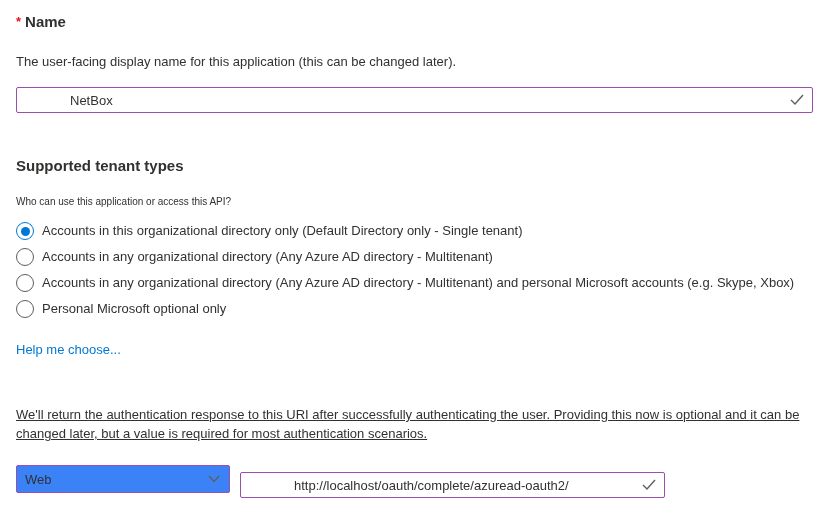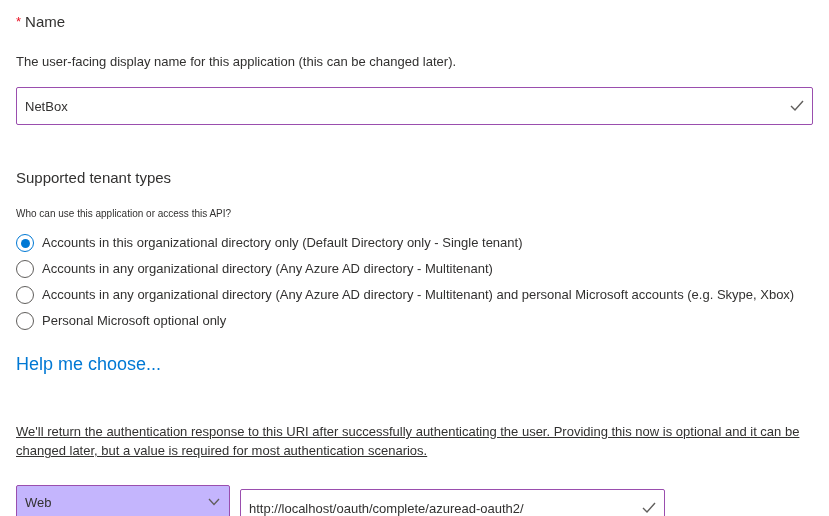--- a/index.html
+++ b/index.html
@@ -7,44 +7,45 @@
     width: 829px; height: 516px;
     background: #ffffff;
     font-family: "Liberation Sans", "DejaVu Sans", sans-serif;
     color: #323130;
     overflow: hidden;
   }
   .page { padding: 12px 16px 0 16px; width: 829px; }
 
   .section-title {
     font-size: 15px;
-    font-weight: 400;
+    font-weight: 700;
     color: #323130;
     line-height: 20px;
   }
   .required-marker { color: #e81123; margin-right: 4px; font-size: 13px; vertical-align: 1px; }
 
   .body-text {
     font-size: 13px;
     line-height: 19px;
     color: #323130;
   }
 
   
   .name-desc { margin-top: 20px; }
   .field-box {
     position: relative;
     margin-top: 16px;
-    height: 38px;
+    height: 26px;
     width: 797px;
     border: 1px solid #9a4eae;
     border-radius: 2px;
     background: #fff;
     display: flex;
     align-items: center;
+    padding-left: 45px;
   }
   .field-box input {
     border: none; outline: none;
     font-family: inherit;
     font-size: 13px;
     color: #323130;
     flex: 1;
     height: 100%;
     padding: 0 28px 0 8px;
     background: transparent;
@@ -82,41 +83,41 @@
   .radio-label {
     margin-left: 8px;
     font-size: 13px;
     line-height: 18px;
     color: #323130;
     white-space: nowrap;
   }
   .help-link {
     display: inline-block;
     margin-top: 16px;
-    font-size: 18px;
+    font-size: 13px;
     color: #0078d4;
     text-decoration: none;
     cursor: pointer;
   }
 
   
   .redirect-section { margin-top: 47px; }
   .redirect-desc { margin-top: 13px; max-width: 801px; text-decoration: underline; }
   .redirect-row {
     margin-top: 17px;
     display: flex;
     align-items: center;
   }
   .combo-box {
     position: relative;
     width: 214px;
-    height: 34px;
+    height: 28px;
     border: 1px solid #9a4eae;
     border-radius: 2px;
-    background: #c4b5fd;
+    background: #3b82f6;
     display: flex;
     align-items: center;
     padding: 0 28px 0 8px;
     cursor: pointer;
   }
   .combo-box .combo-value { font-size: 13px; color: #323130; }
   .combo-chevron {
     position: absolute;
     right: 9px; top: 50%;
     transform: translateY(-50%);

